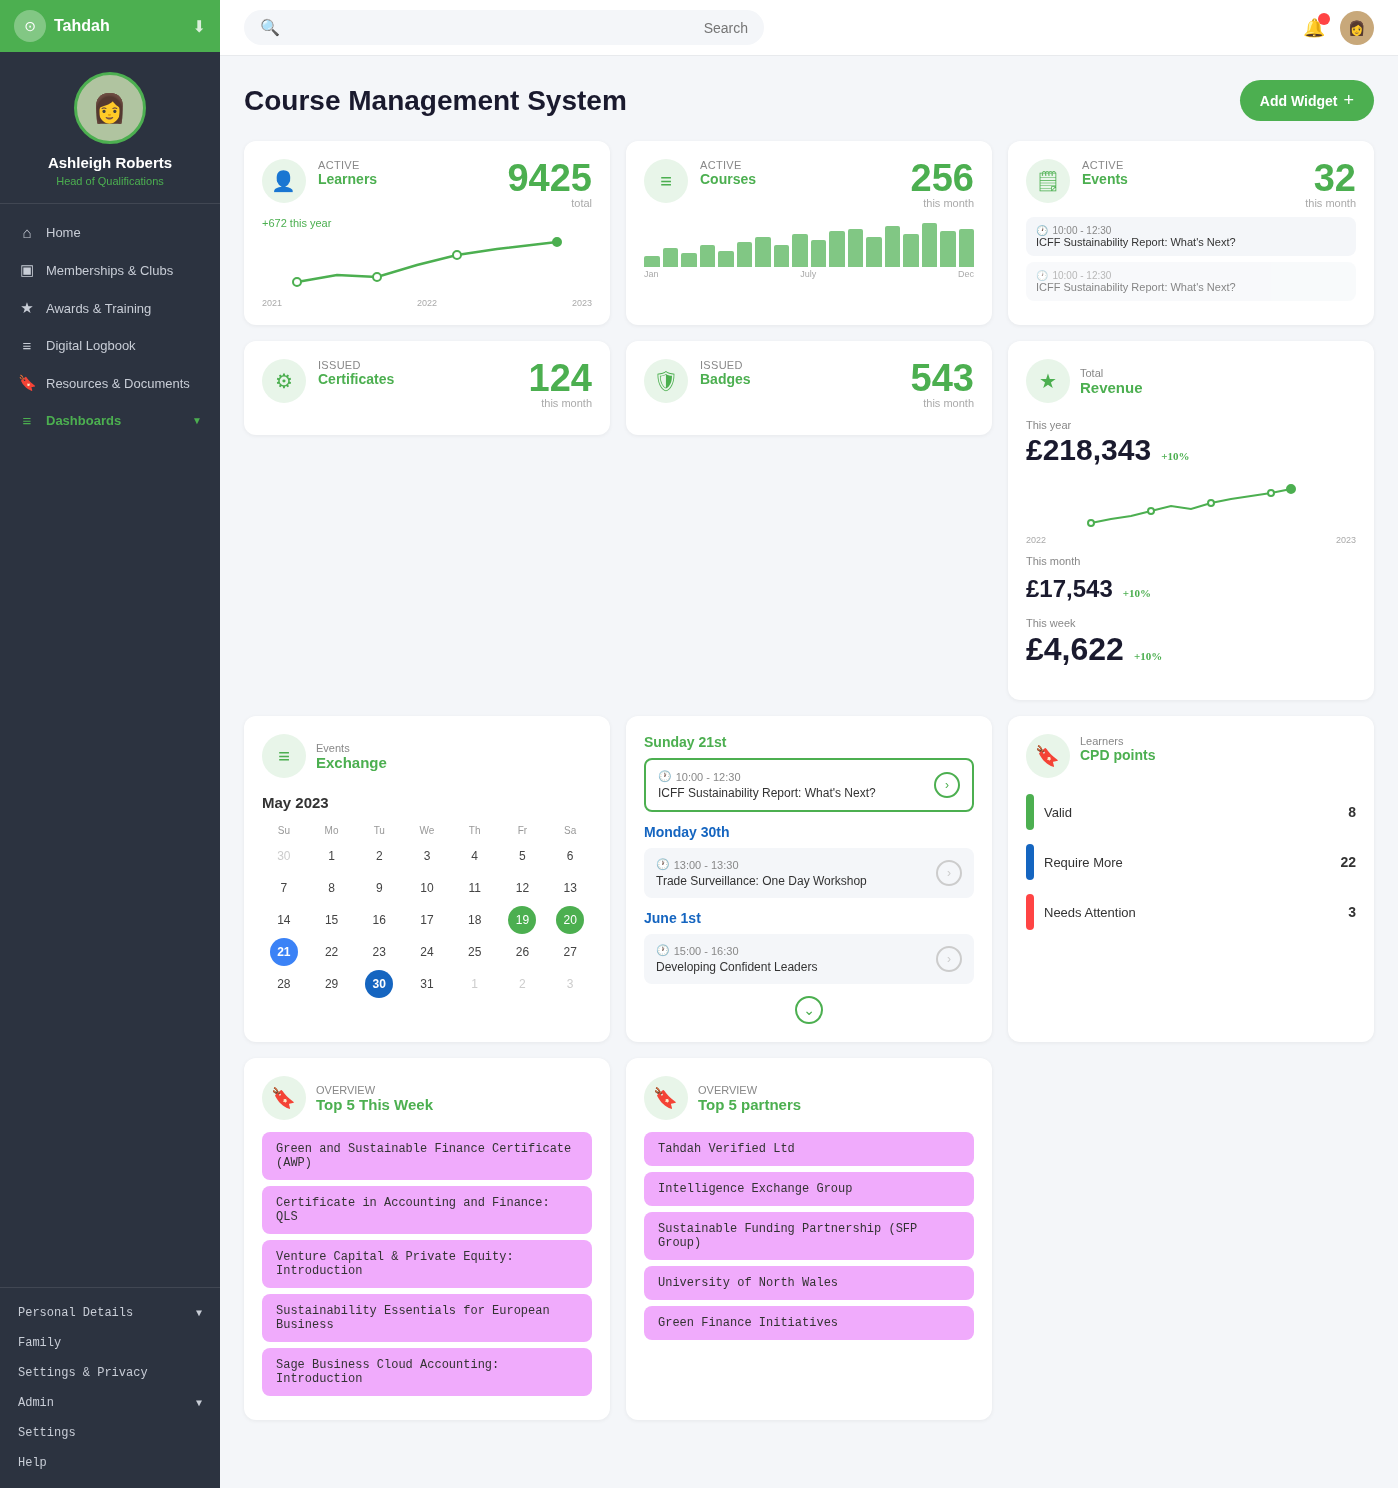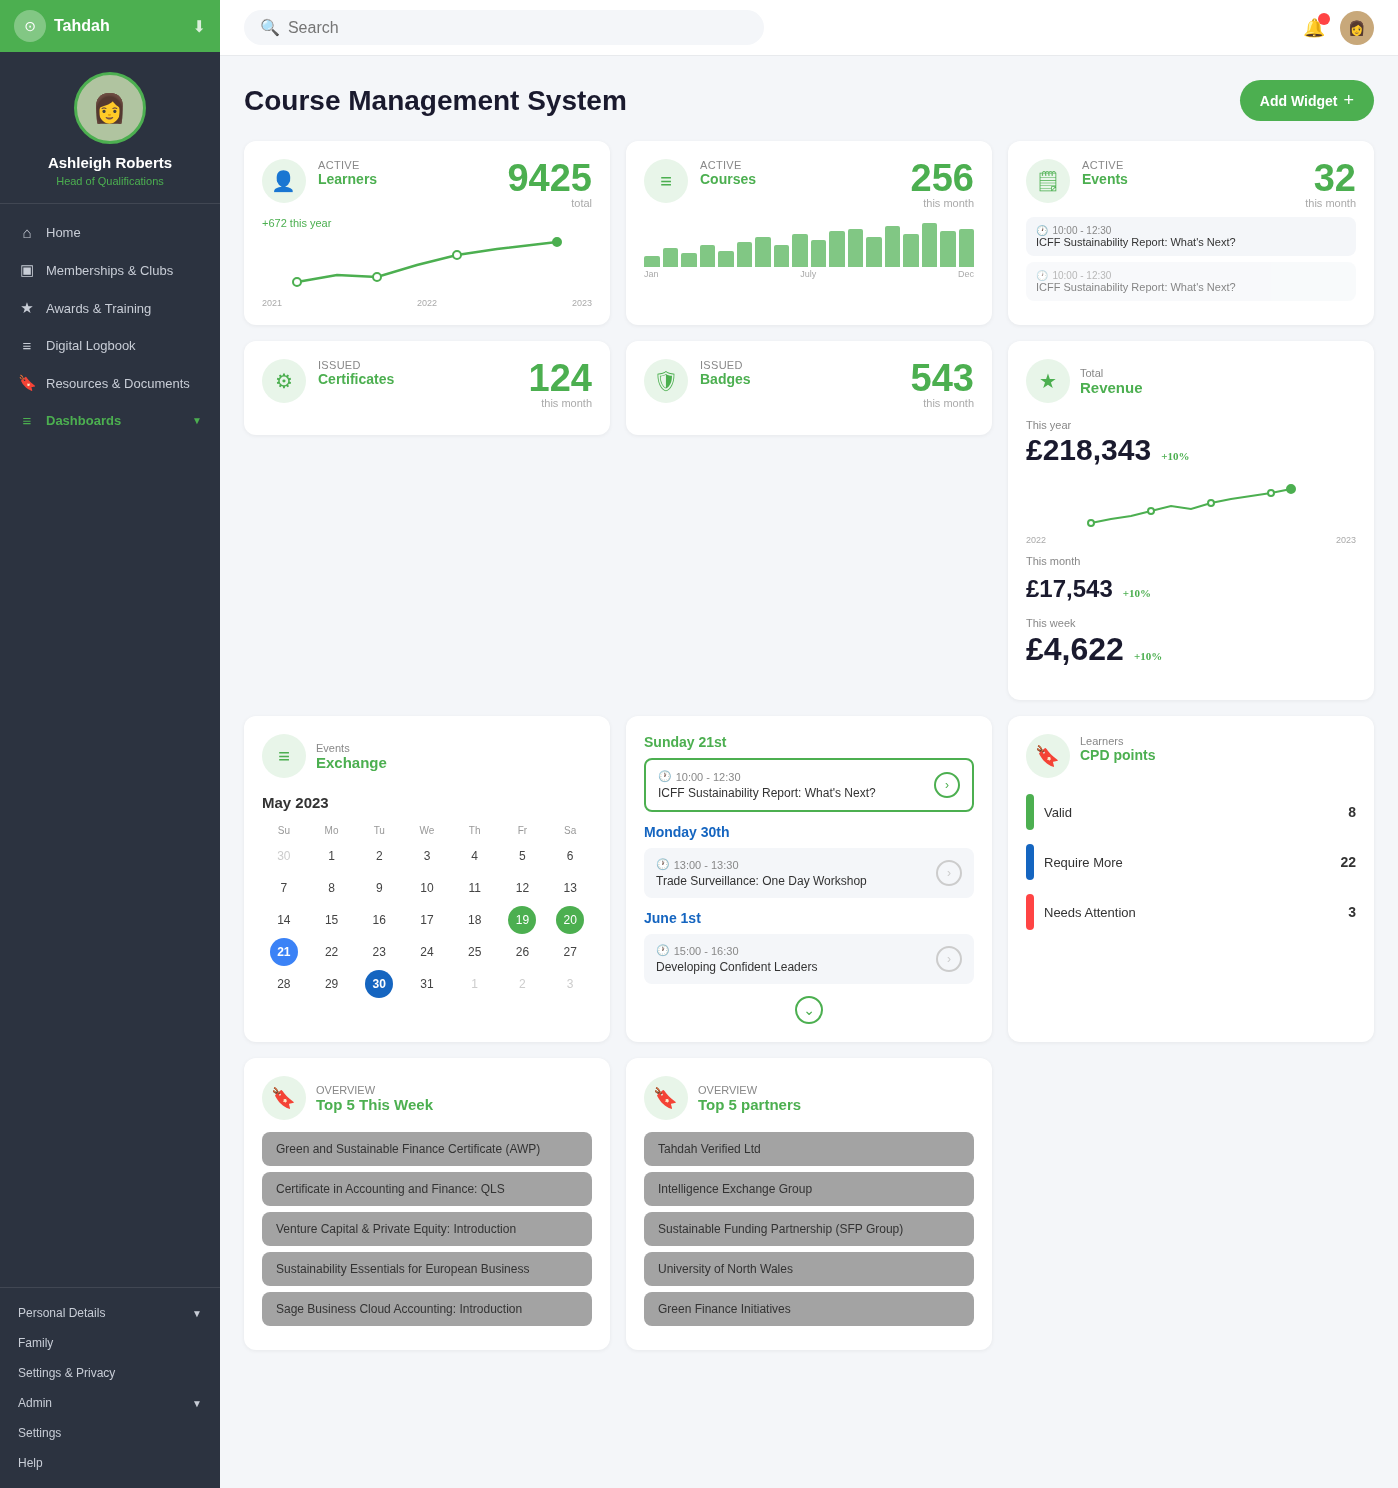--- a/index.html
+++ b/index.html
@@ -70,20 +70,21 @@
     .sidebar-bottom {
       padding: 10px 0;
       border-top: 1px solid rgba(255,255,255,0.1);
     }
     .sidebar-bottom-item {
       display: flex; align-items: center; gap: 10px;
       padding: 8px 18px;
       cursor: pointer;
       font-size: 12px;
       color: #c8cdd6;
+      font-family: Liberation Mono, monospace;
     }
 
     
     .main {
       flex: 1;
       display: flex;
       flex-direction: column;
       overflow-y: auto;
       background: #f4f6f9;
     }
@@ -101,21 +102,21 @@
       display: flex;
       align-items: center;
       background: #f4f6f9;
       border-radius: 24px;
       padding: 8px 16px;
       gap: 8px;
       max-width: 520px;
     }
     .search-box input {
       border: none; background: transparent; outline: none;
-      font-size: 16px; flex: 1; color: #8b5cf6;
+      font-size: 14px; flex: 1; color: #8b5cf6; text-align: right;
     }
     .topbar-icons { margin-left: auto; display: flex; align-items: center; gap: 14px; }
     .topbar-bell {
       font-size: 18px; cursor: pointer; color: #555; position: relative;
     }
     .topbar-bell .badge {
       position: absolute; top: -4px; right: -4px;
       background: #f44; color: #fff;
       font-size: 8px; border-radius: 50%;
       width: 12px; height: 12px;
@@ -225,22 +226,22 @@
     .revenue-value { font-size: 30px; font-weight: 800; color: #1a1a2e; }
     .revenue-badge { font-size: 11px; color: #4caf50; font-weight: 600; margin-left: 6px; font-family: Liberation Serif, serif; }
     .revenue-section { margin-bottom: 14px; }
     .revenue-section-label { font-size: 11px; color: #888; margin-bottom: 2px; }
 
     
     .top5-card .top5-header { margin-bottom: 12px; }
     .top5-label { font-size: 11px; color: #888; text-transform: uppercase; }
     .top5-title { font-size: 15px; font-weight: 700; color: #4caf50; }
     .top5-item {
-      background: #a3a3a3; border-radius: 8px; padding: 10px 14px;
-      margin-bottom: 6px; font-size: 12px; color: #333;
+      background: #f0abfc; border-radius: 8px; padding: 10px 14px;
+      margin-bottom: 6px; font-size: 12px; color: #333; font-family: Liberation Mono, monospace;
     }
 
     
     .cpd-card .cpd-label { font-size: 11px; color: #888; }
     .cpd-card .cpd-title { font-size: 14px; font-weight: 700; color: #4caf50; margin-bottom: 14px; }
     .cpd-bar-item {
       display: flex; align-items: center; gap: 10px;
       margin-bottom: 14px;
     }
     .cpd-color-bar { width: 8px; height: 36px; border-radius: 4px; }

